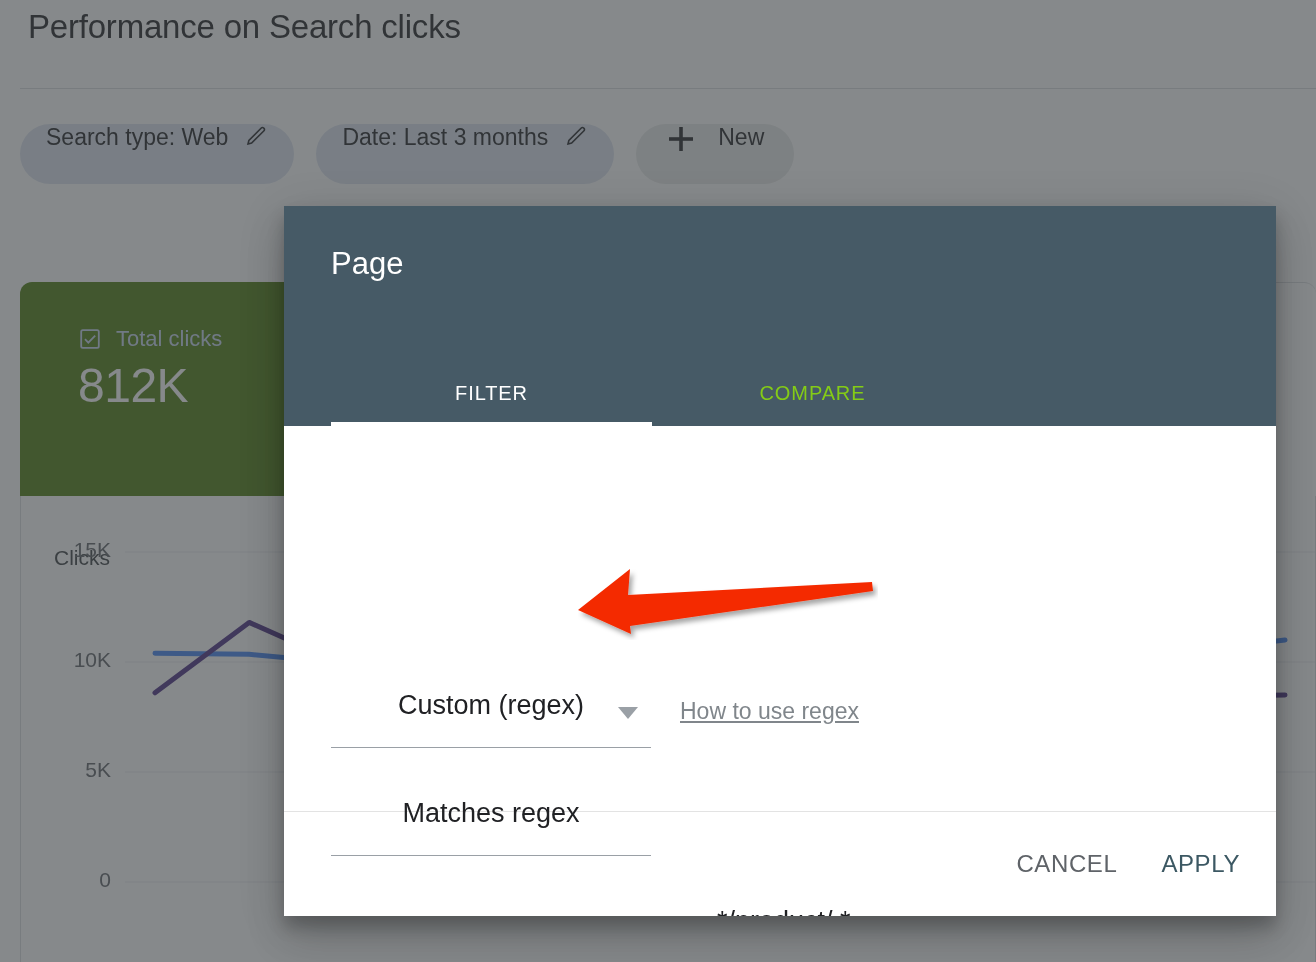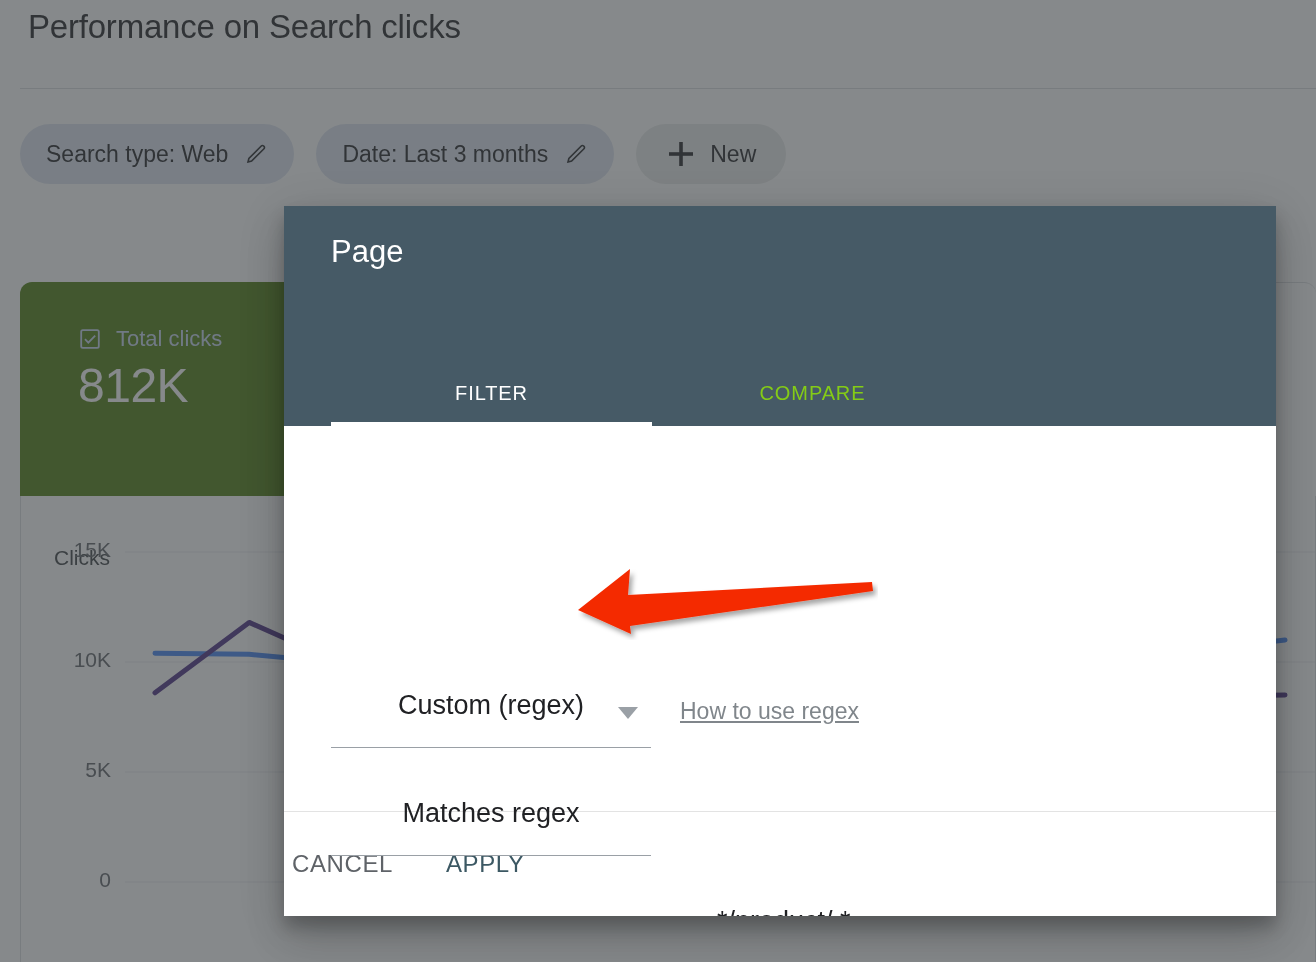--- a/index.html
+++ b/index.html
@@ -48,32 +48,32 @@
     top: 124px;
     height: 60px;
     display: flex;
     align-items: center;
     gap: 22px;
   }
   .chip {
     height: 60px;
     border-radius: 30px;
     display: flex;
-    align-items: center;
+    align-items: flex-start;
     gap: 16px;
     padding: 0 26px;
     box-sizing: border-box;
     background: #dde3ef;
     color: #202124;
     font-size: 23px;
     white-space: nowrap;
   }
   .chip.new-chip {
     background: #e8eae9;
-    gap: 14px;
+    gap: 22px;
     padding: 0 30px;
   }
   .pencil-icon svg { display: block; }
   .plus-icon svg { display: block; }
 
   
   #cards-strip {
     position: absolute;
     left: 20px;
     top: 282px;
@@ -169,21 +169,21 @@
   }
   #dialog-header {
     background: #465a66;
     height: 220px;
     flex: 0 0 220px;
     position: relative;
   }
   #dialog-title {
     position: absolute;
     left: 47px;
-    top: 28px;
+    top: 40px;
     color: #ffffff;
     font-size: 31px;
   }
   #tab-bar {
     position: absolute;
     left: 47px;
     bottom: 0;
     display: flex;
     justify-content: space-between;
   }
@@ -269,22 +269,23 @@
     width: 898px;
     height: 58px;
     padding-bottom: 10px;
   }
 
   #dialog-footer {
     flex: 0 0 105px;
     border-top: 1px solid #e3e3e3;
     display: flex;
     align-items: center;
-    gap: 37px;
-    padding-right: 20px;
+    justify-content: flex-end;
+    gap: 28px;
+    padding-right: 28px;
     box-sizing: border-box;
   }
   .dlg-btn {
     font-size: 24px;
     letter-spacing: 0.6px;
     background: none;
     border: none;
     cursor: pointer;
     font-family: "Liberation Sans", sans-serif;
     padding: 10px 8px;

